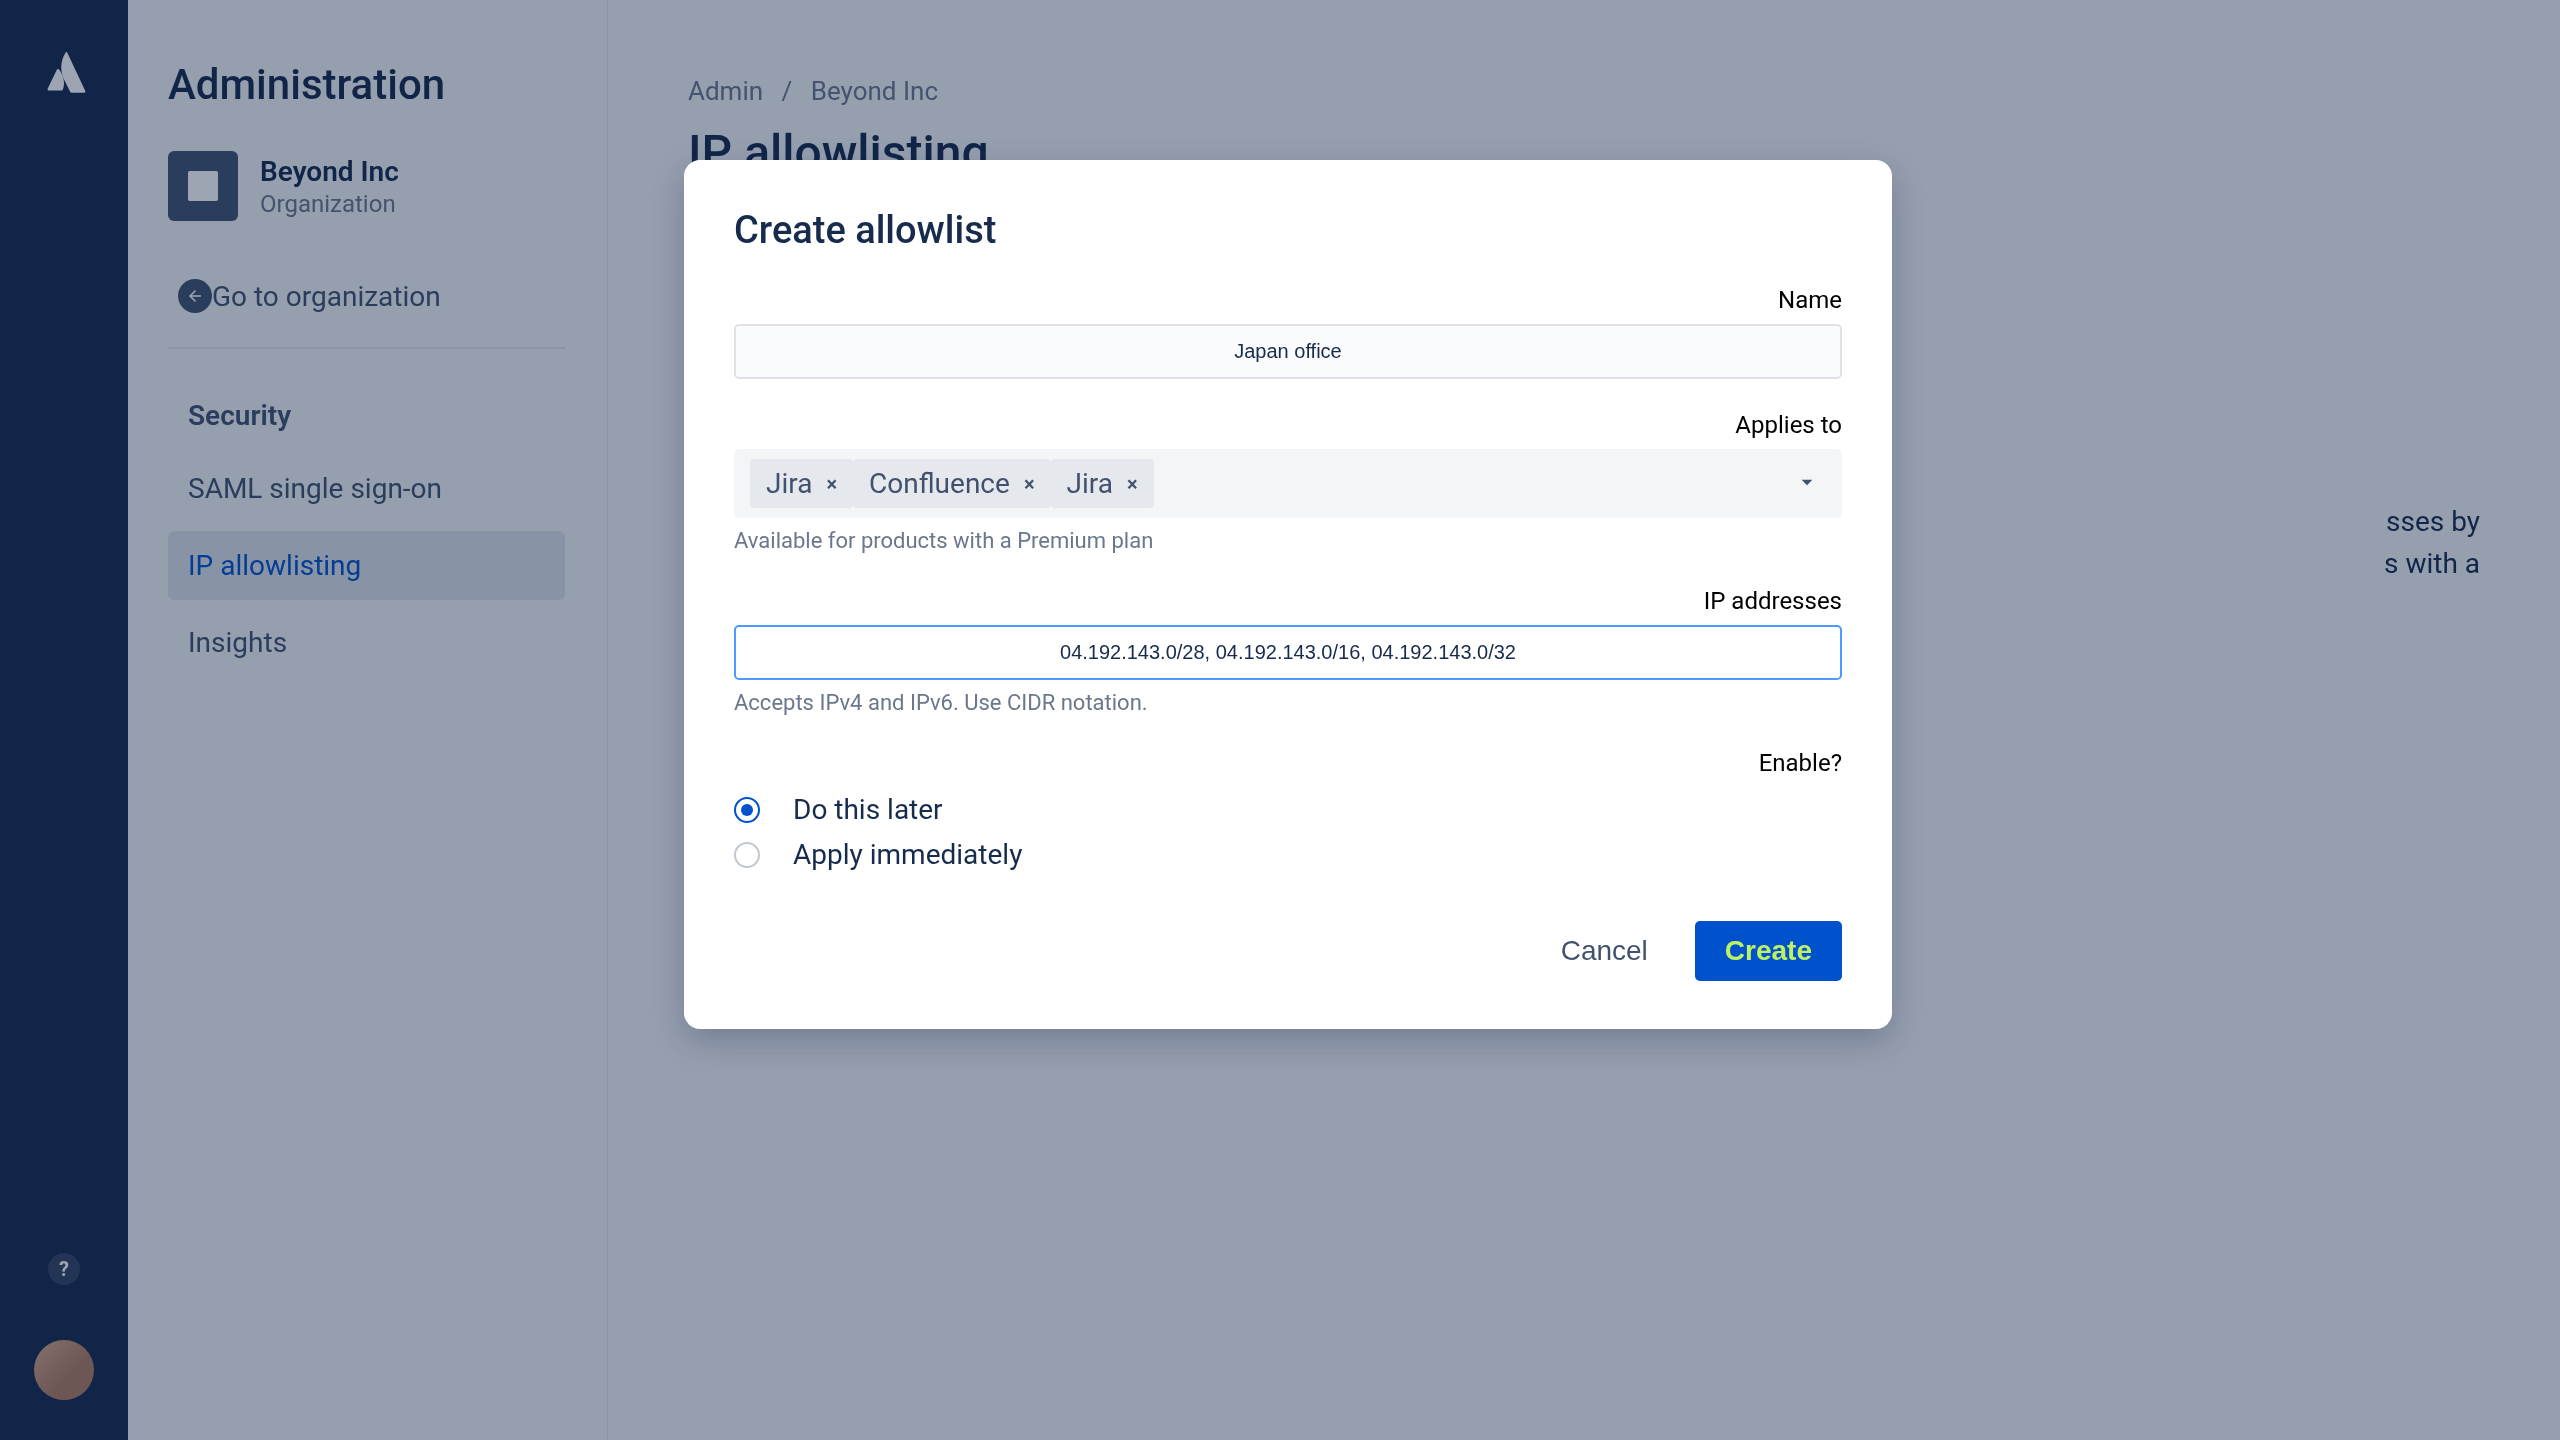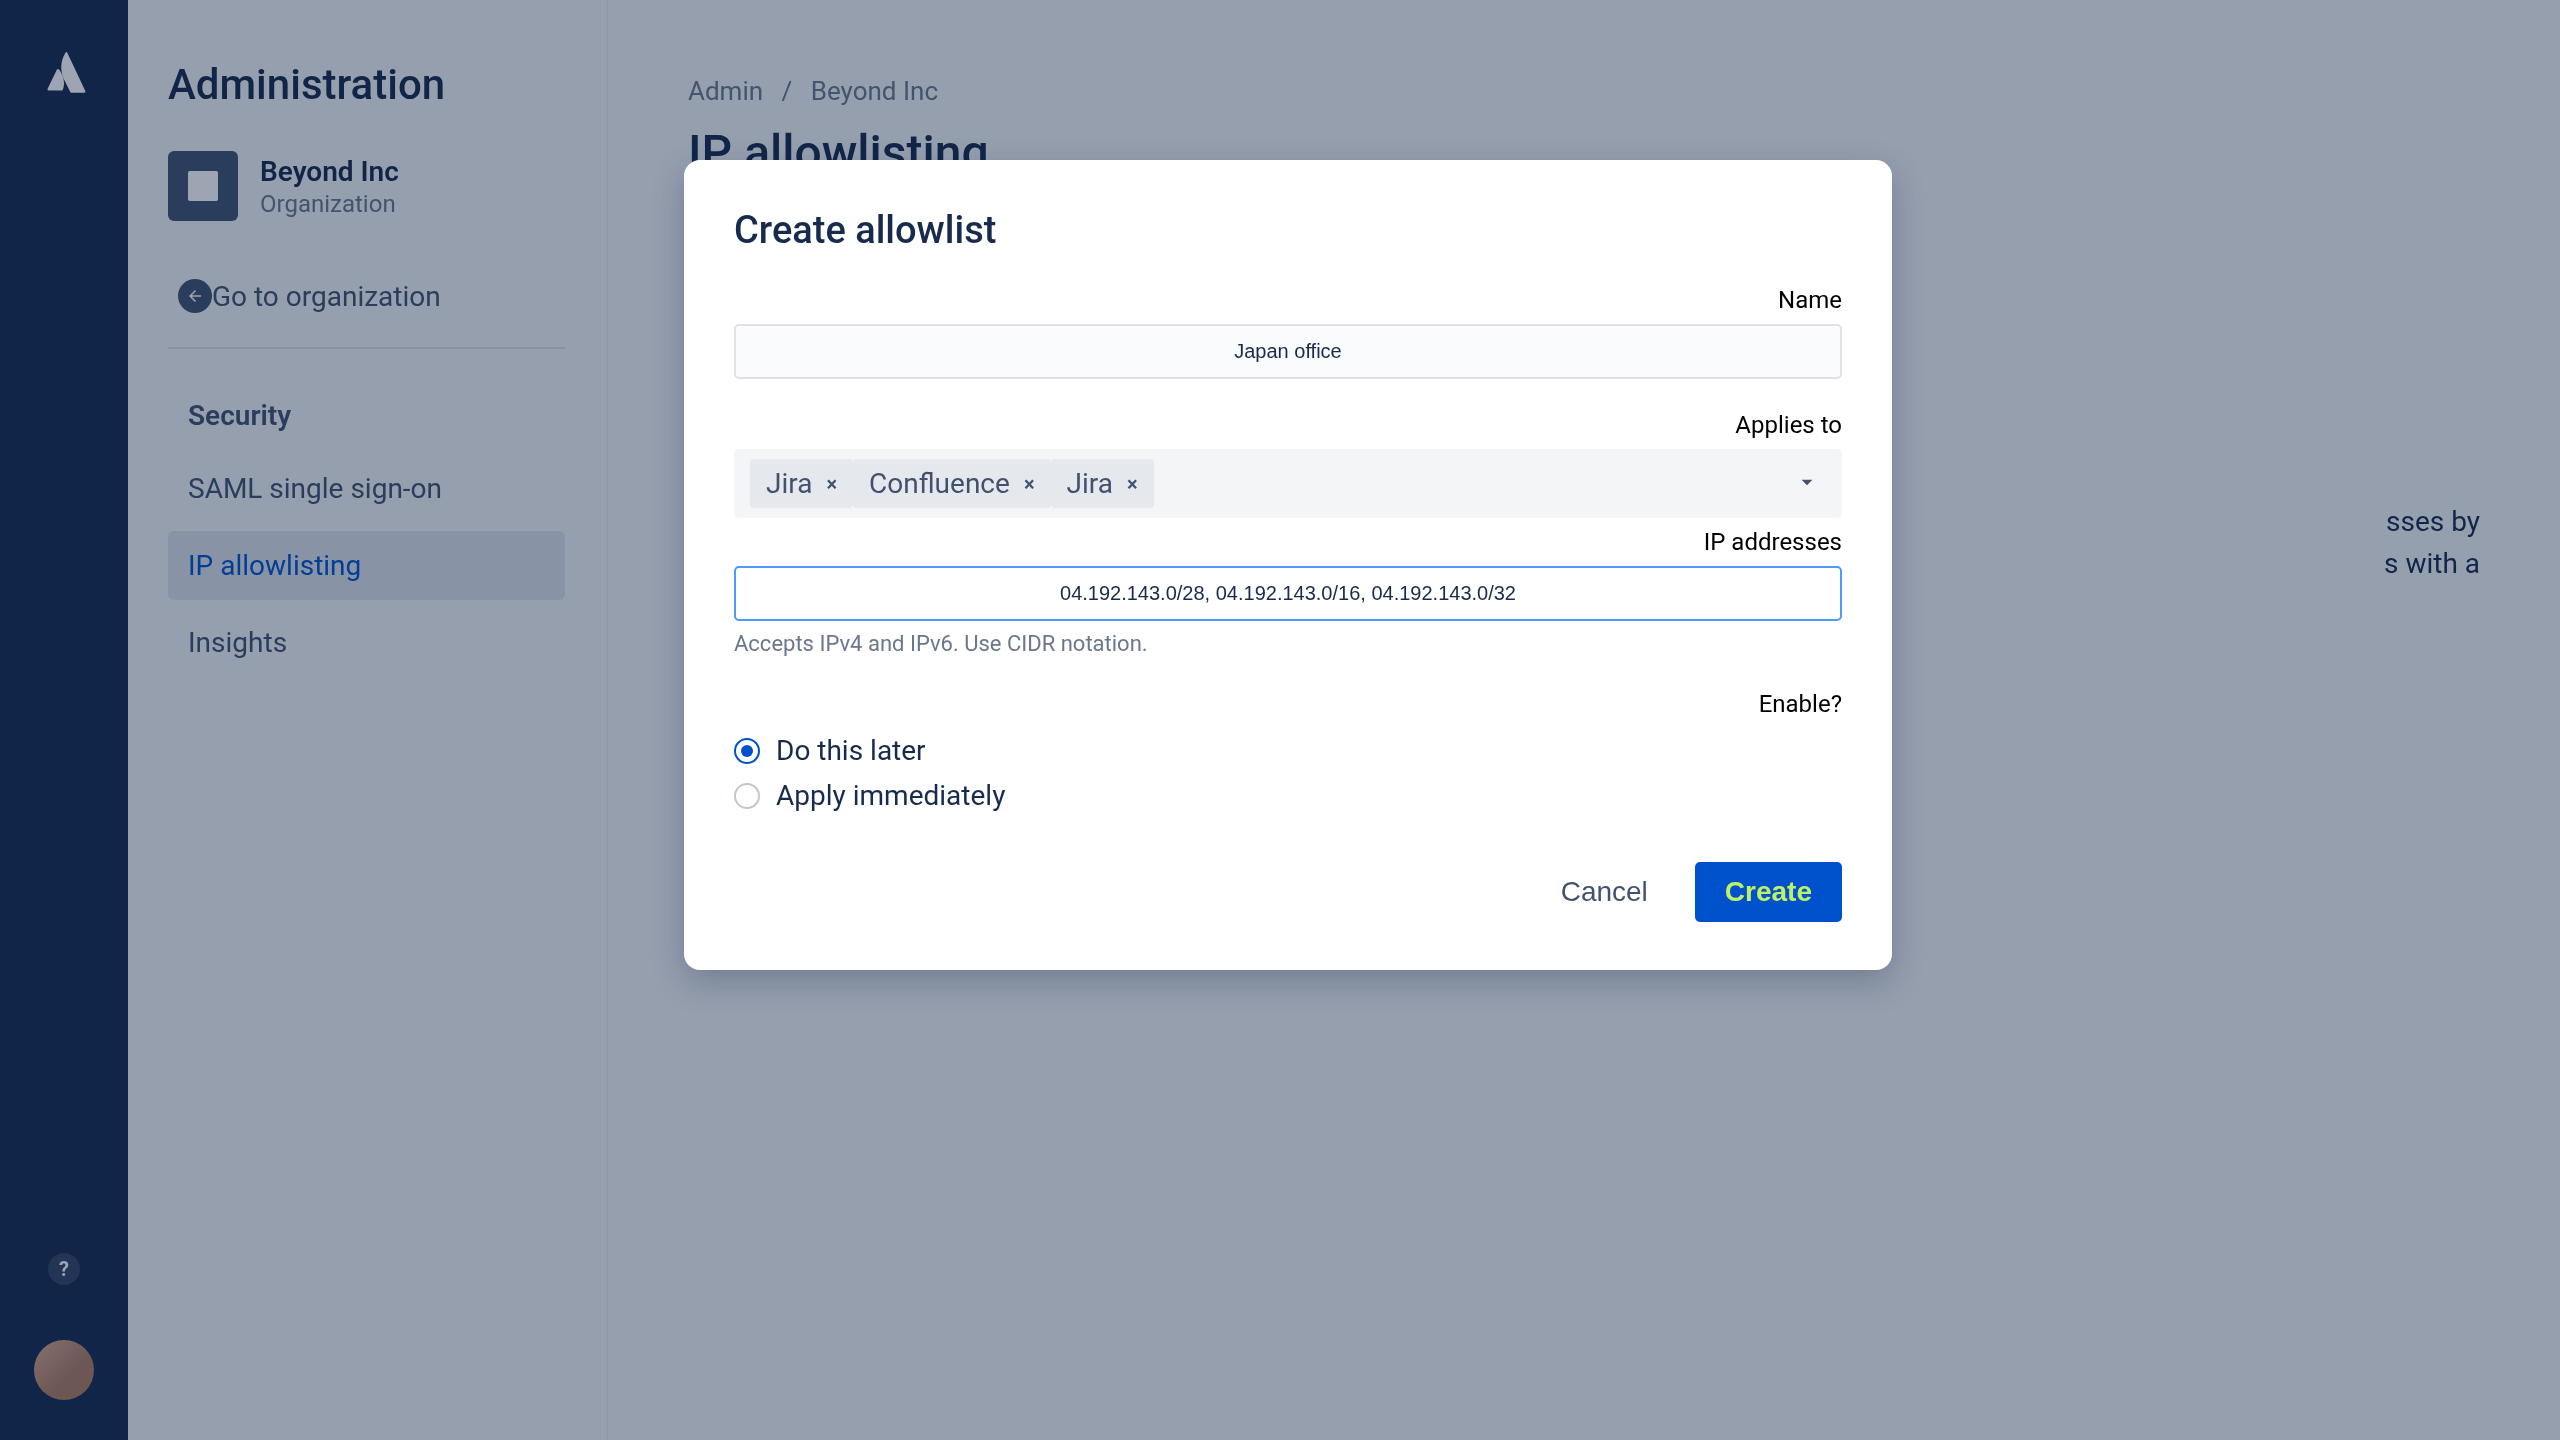--- a/index.html
+++ b/index.html
@@ -107,21 +107,21 @@
     display: flex;
     align-items: center;
     margin-bottom: 10px;
     position: relative;
   }
   .tag { background: #e5e8ec; border-radius: 4px; padding: 8px 12px 8px 16px; font-size: 28px; color: #42526E; display:flex; align-items:center; gap: 10px; }
   .tag-x { font-size: 20px; color: #42526E; cursor: pointer; font-weight: 700; padding: 0 4px; }
   .chevron { position: absolute; right: 22px; top: 50%; transform: translateY(-50%); }
   .chevron svg { width: 26px; height: 26px; fill: #42526E; }
   .help-text { font-size: 22px; color: #6B778C; margin-bottom: 34px; }
-  .radio-row { display:flex; align-items:center; gap: 16px; font-size: 28px; color: #172B4D; padding: 6px 0; cursor: pointer; }
+  .radio-row { display:flex; align-items:center; gap: 33px; font-size: 28px; color: #172B4D; padding: 6px 0; cursor: pointer; }
   .radio { width: 26px; height: 26px; border-radius: 50%; border: 2px solid #c1c7d0; position: relative; }
   .radio.checked { border-color: #0052CC; }
   .radio.checked::after { content:""; position:absolute; inset: 5px; border-radius:50%; background:#0052CC; }
   .modal-footer { display:flex; justify-content:flex-end; gap: 31px; margin-top: 44px; align-items:center; }
   .btn-cancel { font-size: 28px; color: #42526E; font-weight: 500; background: none; border: none; cursor: pointer; padding: 12px 16px; }
   .btn-primary { font-size: 28px; color: #bef264; font-weight: 600; background: #0052CC; border: none; border-radius: 5px; padding: 14px 30px; cursor: pointer; }
 </style>
 </head>
 <body>
 
@@ -205,20 +205,21 @@
     <span class="tag">
       <span>Jira</span>
       <span class="tag-x">×</span>
     </span>
     <span class="chevron">
       <svg viewBox="0 0 24 24">
           <path d="M7 10l5 5 5-5z"></path>
         </svg>
     </span>
   </div>
+  <div class="help-text">Available for products with a Premium plan</div>
 
   <label class="field-label">IP addresses</label>
   <input class="text-input focused" style="margin-bottom: 10px;" value="04.192.143.0/28, 04.192.143.0/16, 04.192.143.0/32">
   <div class="help-text">Accepts IPv4 and IPv6. Use CIDR notation.</div>
 
   <label class="field-label">Enable?</label>
   <div class="radio-row">
     <span class="radio checked"></span>
     <span>Do this later</span>
   </div>

